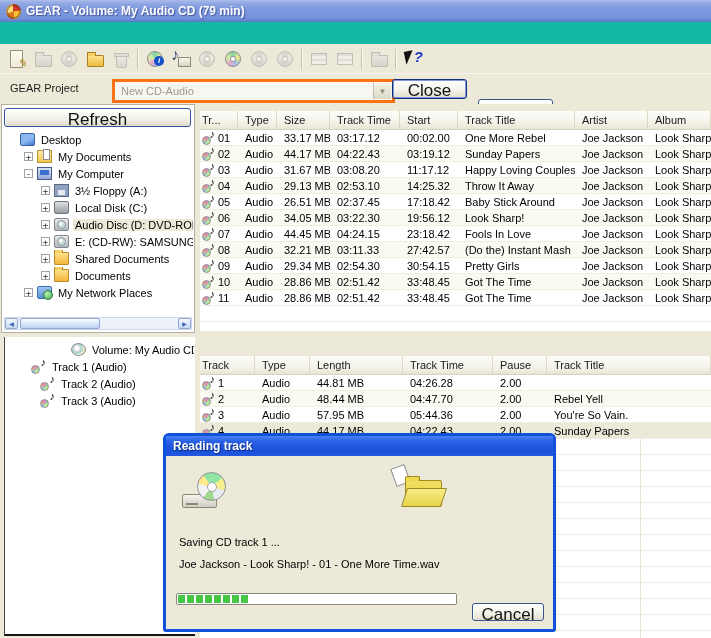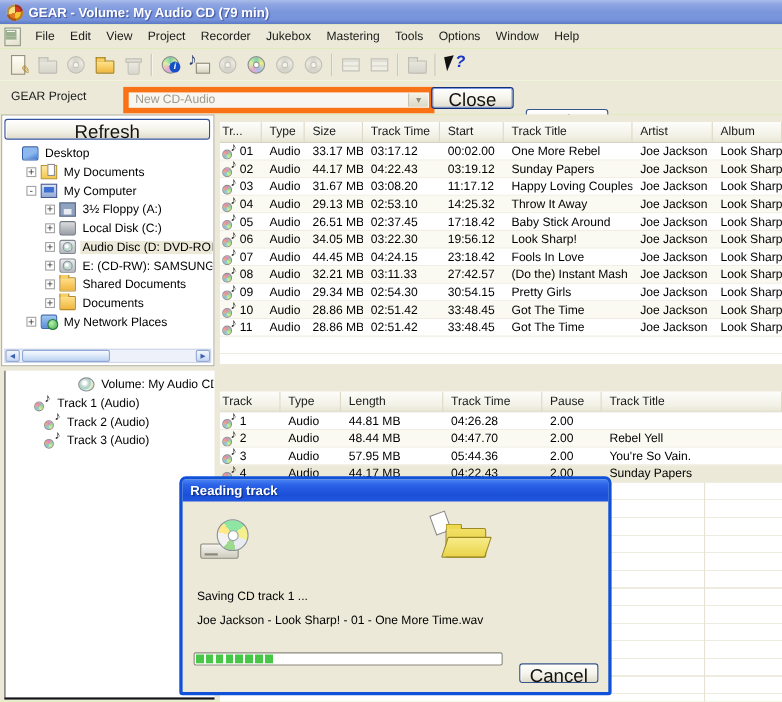--- a/index.html
+++ b/index.html
@@ -1,16 +1,16 @@
 <!DOCTYPE html>
 <html><head>
 <meta charset="utf-8">
 <style>
   html,body{margin:0;padding:0;background:#fff;}
-  #app{position:relative;width:711px;height:638px;overflow:hidden;background:#bef264;
+  #app{position:relative;width:711px;height:638px;overflow:hidden;background:#14b8a6;
        font-family:"Liberation Sans",sans-serif;font-size:11px;color:#000;}
   
   .titlebar{position:absolute;left:0;top:0;width:711px;height:22px;display:flex;align-items:center;gap:5px;
     padding:0 6px;box-sizing:border-box;
     background:linear-gradient(180deg,#aabce9 0%,#8ea5e2 18%,#7b96dc 50%,#7693db 82%,#5c77c4 100%);}
   .title-icon{width:15px;height:15px;border-radius:50%;flex:0 0 15px;
     background:conic-gradient(#d23a2a 0 22%,#f5c432 22% 48%,#e07a1e 48% 70%,#f7e07a 70% 100%);
     box-shadow:inset 0 0 0 2px rgba(110,40,0,.45);}
   .title-text{color:#fff;font-weight:bold;font-size:12px;text-shadow:1px 1px 1px #40549e;white-space:nowrap;}
   
@@ -38,21 +38,21 @@
   .icon-tbnote::after{content:"";position:absolute;right:0;bottom:2px;width:11px;height:8px;background:linear-gradient(#faf8ee,#d7d3c0);border:1px solid #8e8a78;}
   .icon-tbtrash::before{content:"";position:absolute;left:5px;top:7px;width:9px;height:10px;background:linear-gradient(#ecead e,#c2bfae);background:linear-gradient(#eceade,#c2bfae);border:1px solid #908d7c;border-radius:0 0 2px 2px;}
   .icon-tbtrash::after{content:"";position:absolute;left:3px;top:4px;width:13px;height:2px;background:#d5d2c1;border:1px solid #908d7c;}
   .icon-tbgrid::before{content:"";position:absolute;left:2px;right:2px;top:4px;bottom:4px;border:1px solid #8f8c7d;
     background:repeating-linear-gradient(180deg,#d4d1c2 0 2px,#f6f4ea 2px 5px);}
   .icon-tbhelp::before{content:"";position:absolute;left:2px;top:2px;width:0;height:0;border-top:13px solid #111;border-right:9px solid transparent;transform:rotate(-12deg);}
   .icon-tbhelp::after{content:"?";position:absolute;right:0;top:-1px;color:#1a36c8;font-weight:bold;font-size:15px;}
   
   .projectbar{position:absolute;left:0;top:74px;width:711px;height:30px;background:#ece9d8;}
   .pb-label{position:absolute;left:10px;top:8px;color:#1a1a1a;}
-  .combo{position:absolute;left:112px;top:5px;width:283px;height:24px;background:#f7f6f0;border:5px solid #f97316;box-sizing:border-box;
+  .combo{position:absolute;left:112px;top:5px;width:283px;height:24px;background:#f7f6f0;border:3px solid #f97316;box-sizing:border-box;
     display:flex;align-items:center;padding-left:6px;color:#9d9a8c;}
   .arrowbox{position:absolute;right:1px;top:1px;bottom:1px;width:17px;background:linear-gradient(#f5f3e8,#dcd8c5);border-left:1px solid #c2bfae;
     color:#8f8c7c;display:flex;align-items:center;justify-content:center;font-size:8px;}
   .xpbtn{border:1px solid #39558e;border-radius:3px;font-family:"Liberation Sans",sans-serif;font-size:17px;color:#111;
     background:linear-gradient(180deg,#ffffff 0%,#f4f3ea 55%,#dfdccb 100%);box-shadow:inset 1px 1px 0 #fff;cursor:default;}
   .xpbtn.default{border-color:#10307a;box-shadow:inset 0 0 0 1px #7c97e0;}
   .btn-close{position:absolute;left:392px;top:5px;width:75px;height:20px;}
   .btn-settings{position:absolute;left:478px;top:5px;width:75px;height:20px;margin-top:20px;}
   
   .mainbg{position:absolute;left:0;top:104px;width:711px;height:534px;background:#ece9d8;}
@@ -141,37 +141,20 @@
 </head>
 <body>
 
 <div id="app">
 
   <div class="titlebar">
     <span class="title-icon"></span>
     <span class="title-text">GEAR -  Volume: My Audio CD (79 min)</span>
   </div>
 
-  <div class="menubar">
-    <span class="mb-icon"></span>
-    <div class="menu-items">
-
-    <span class="menu-item">File</span>
-        <span class="menu-item">Edit</span>
-        <span class="menu-item">View</span>
-        <span class="menu-item">Project</span>
-        <span class="menu-item">Recorder</span>
-        <span class="menu-item">Jukebox</span>
-        <span class="menu-item">Mastering</span>
-        <span class="menu-item">Tools</span>
-        <span class="menu-item">Options</span>
-        <span class="menu-item">Window</span>
-        <span class="menu-item">Help</span>
-      </div>
-  </div>
 
   <div class="toolbar">
 
       <span class="tbtn">
         <i class="ti icon-tbdoc"></i>
       </span>
 
       <span class="tbtn disabled">
         <i class="ti icon-tbfolder"></i>
       </span>

